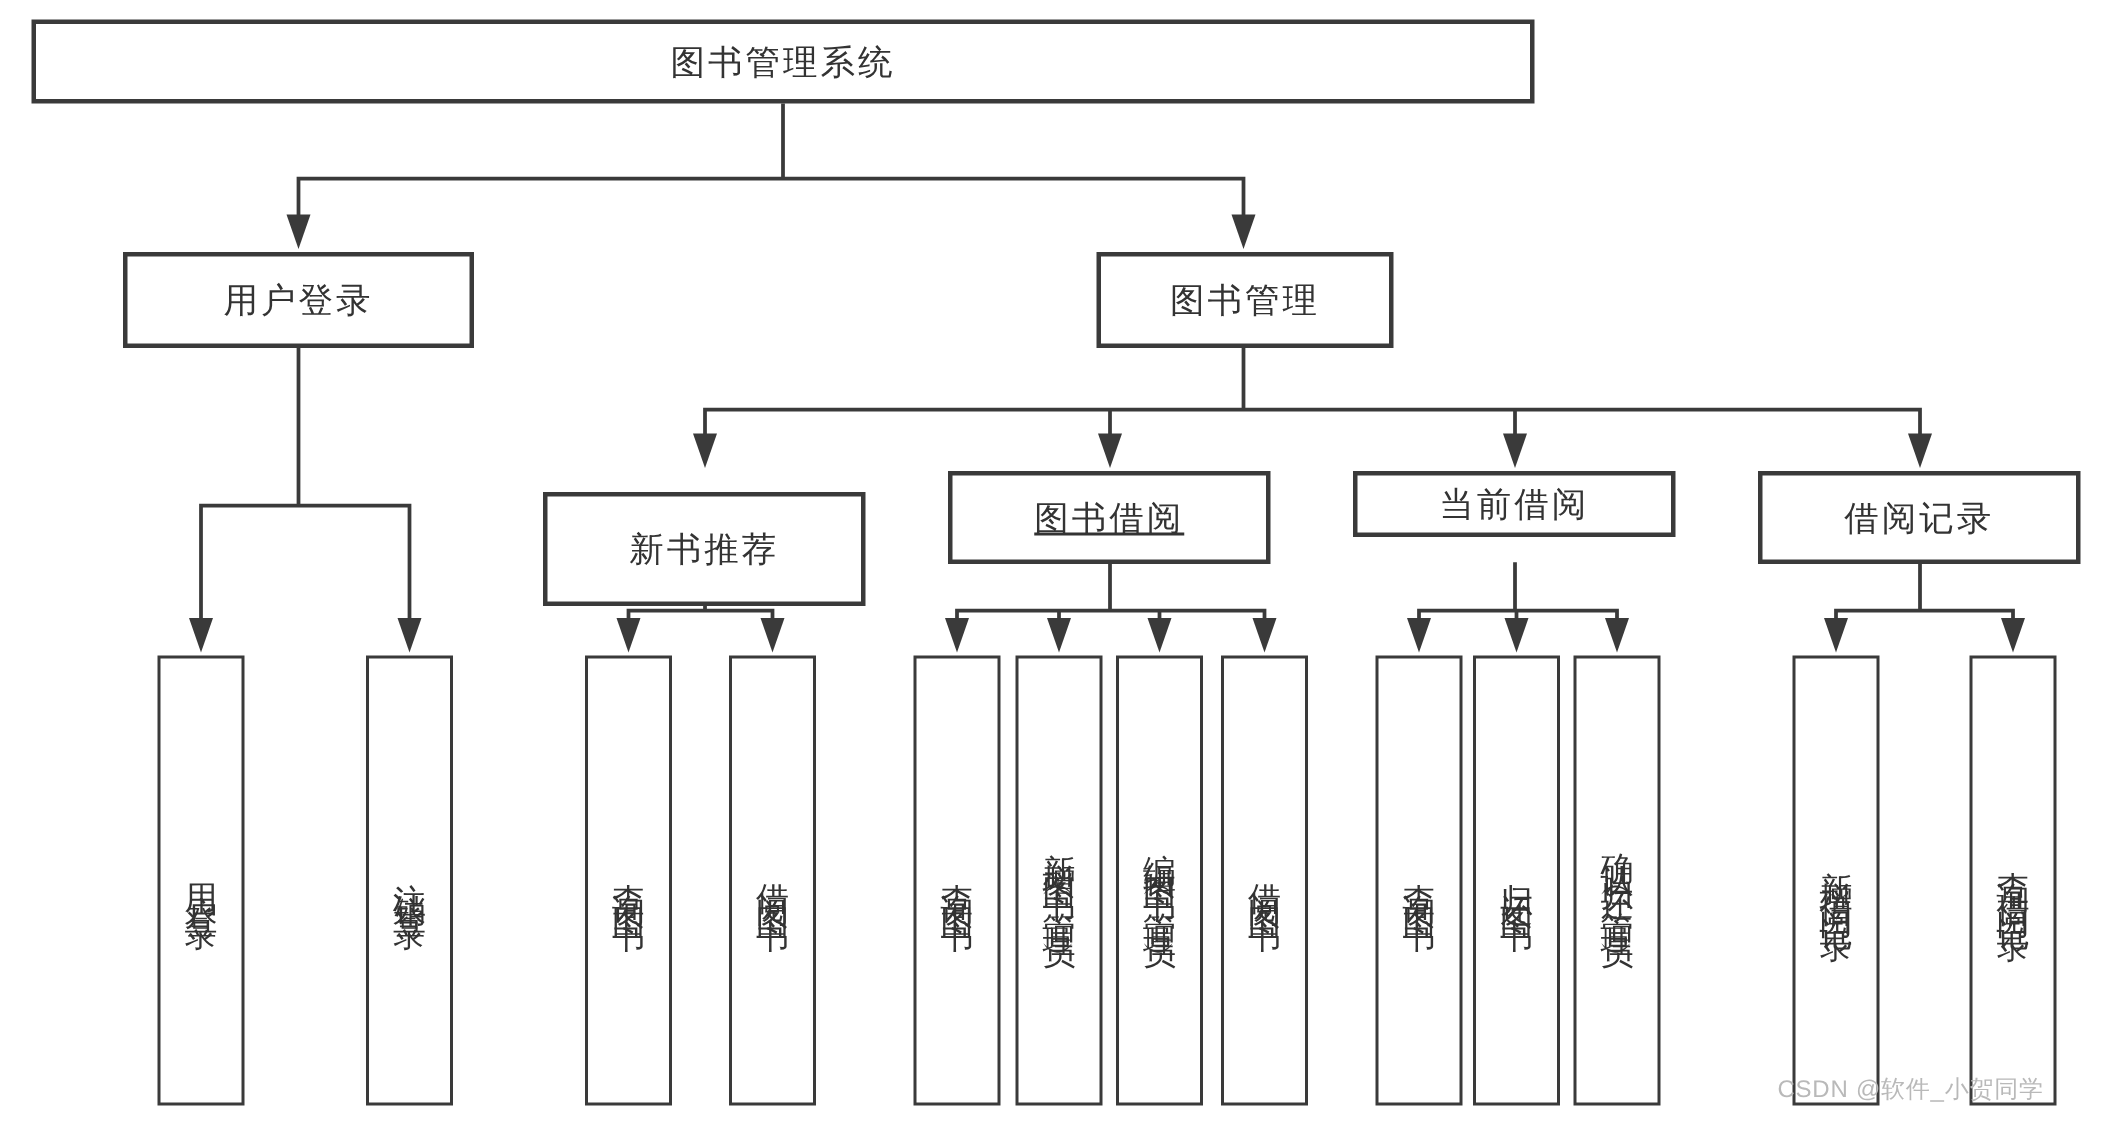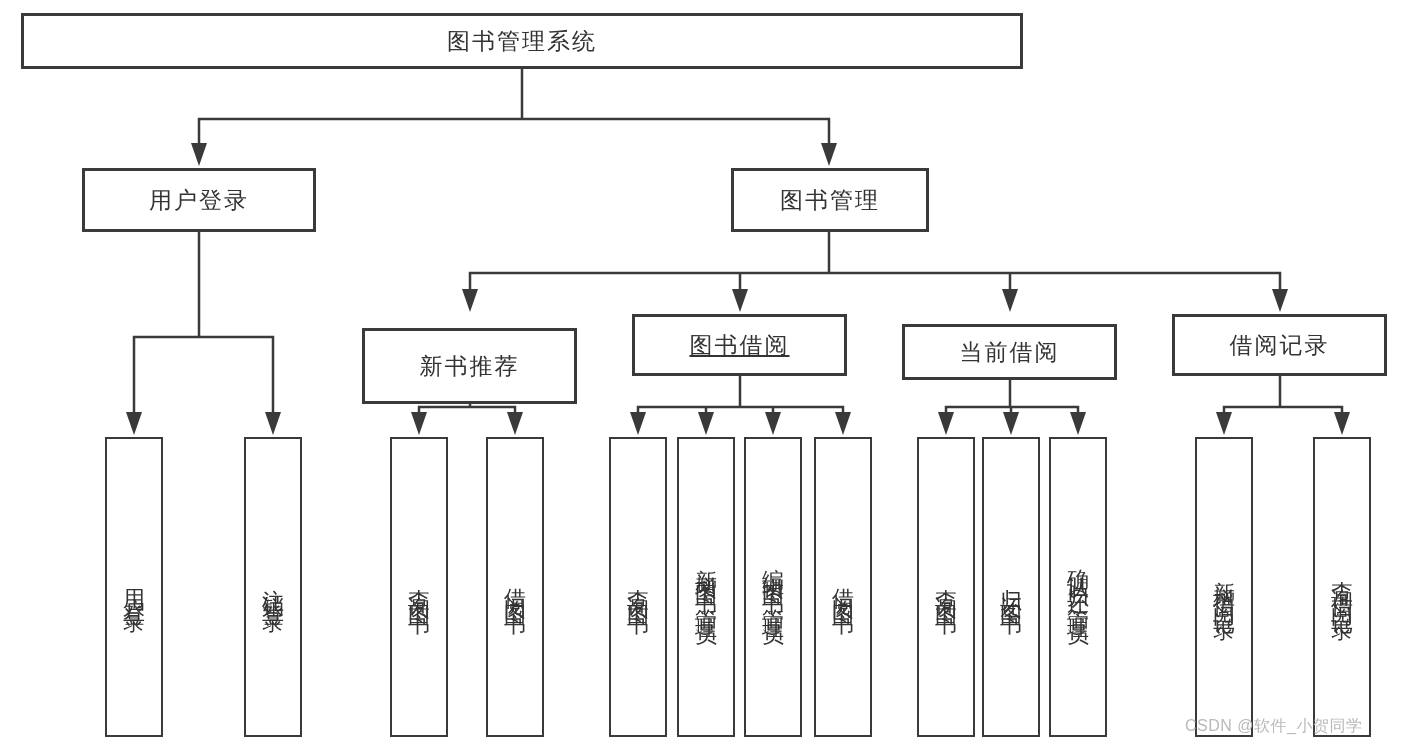--- a/index.html
+++ b/index.html
@@ -125,21 +125,21 @@
     </g>
   </svg>
 
   <div class="node" style="left:21px; top:13px; width:1002px; height:56px;">图书管理系统</div>
 
   <div class="node" style="left:82px; top:168px; width:234px; height:64px;">用户登录</div>
   <div class="node" style="left:712px; top:168px; width:198px; height:64px;margin-left:19px;">图书管理</div>
 
   <div class="node" style="left:362px; top:328px; width:215px; height:76px;">新书推荐</div>
   <div class="node" style="left:632px; top:314px; width:215px; height:62px;text-decoration:underline;">图书借阅</div>
-  <div class="node" style="left:902px; top:324px; width:215px; height:56px;">当前借阅</div>
+  <div class="node" style="left:902px; top:314px; width:215px; height:44px;">当前借阅</div>
   <div class="node" style="left:1172px; top:314px; width:215px; height:62px;">借阅记录</div>
 
   <div class="node leaf" style="left:105px; top:437px; width:58px; height:300px;">用户登录</div>
   <div class="node leaf" style="left:244px; top:437px; width:58px; height:300px;">注销登录</div>
 
   <div class="node leaf" style="left:390px; top:437px; width:58px; height:300px;">查询图书</div>
   <div class="node leaf" style="left:486px; top:437px; width:58px; height:300px;">借阅图书</div>
 
   <div class="node leaf" style="left:609px; top:437px; width:58px; height:300px;">查询图书</div>
   <div class="node leaf" style="left:677px; top:437px; width:58px; height:300px;">新增图书（管理员）</div>

